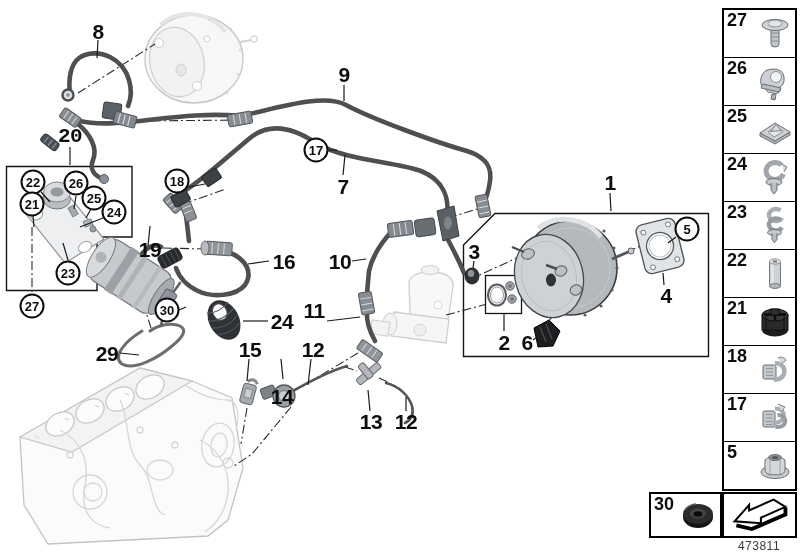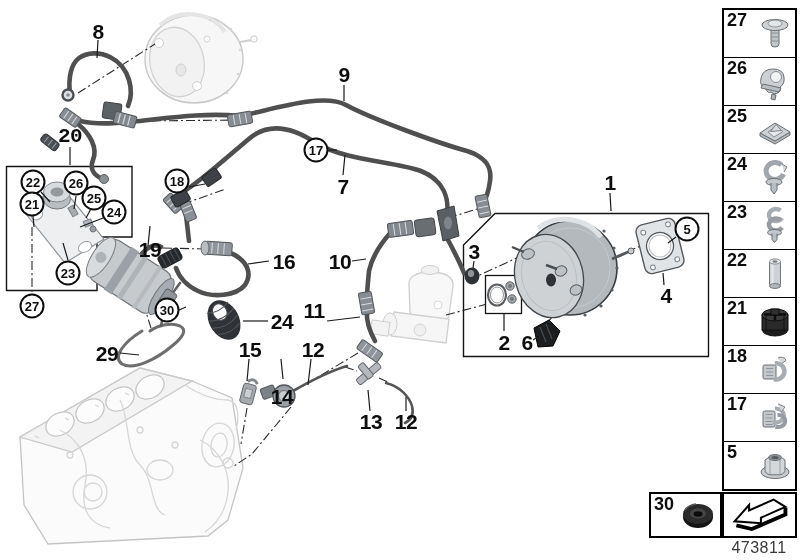--- a/index.html
+++ b/index.html
@@ -12,21 +12,21 @@
   
   #sidebar{position:absolute;left:722px;top:8px;width:71px;height:479px;border:2px solid #000;background:#fff;display:flex;flex-direction:column;}
   .sb-row{flex:1 1 auto;position:relative;border-bottom:1.6px solid #000;}
   .sb-row:last-child{border-bottom:none;}
   .sb-num{position:absolute;left:3px;top:0;font-weight:bold;font-size:18px;color:#0d0d0d;}
   .sb-icon{position:absolute;right:0;top:50%;transform:translateY(-50%);width:40px;height:42px;}
   #footer-cell-30{position:absolute;left:649px;top:492px;width:69px;height:42px;border:2px solid #000;background:#fff;}
   #footer-cell-30 .sb-icon{width:44px;height:40px;}
   #footer-arrow{position:absolute;left:722px;top:492px;width:71px;height:42px;border:2px solid #000;background:#fff;}
   .arrow-icon{position:absolute;left:50%;top:50%;transform:translate(-50%,-50%);width:62px;height:40px;}
-  #drawing-number{position:absolute;left:720px;top:539px;width:78px;text-align:center;font-size:16px;color:#3a3a3a;letter-spacing:0.5px;}
+  #drawing-number{position:absolute;left:720px;top:539px;width:78px;text-align:center;font-size:12px;color:#3a3a3a;letter-spacing:0.5px;}
 </style>
 </head>
 <body>
 
 <div id="stage">
 
 <svg id="art" width="800" height="560" viewBox="0 0 800 560">
   <defs>
     <symbol id="sym-rivet-icon" viewBox="0 0 40 40">
       <path d="M16,14 L16,30 Q16,33 20,33 Q24,33 24,30 L24,14" fill="#c0c5c9" stroke="#6a6f73"></path>

